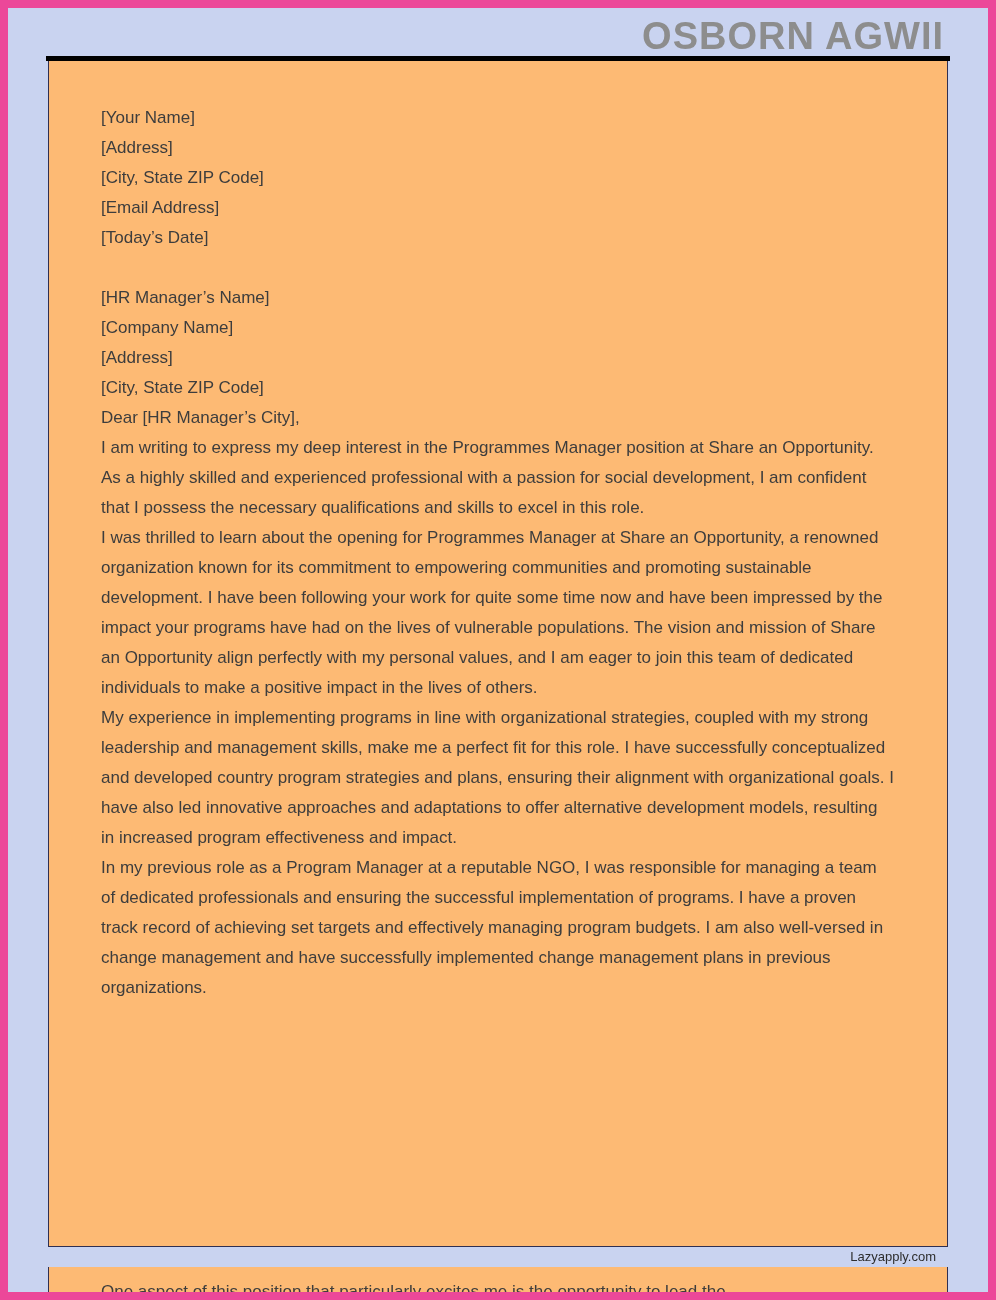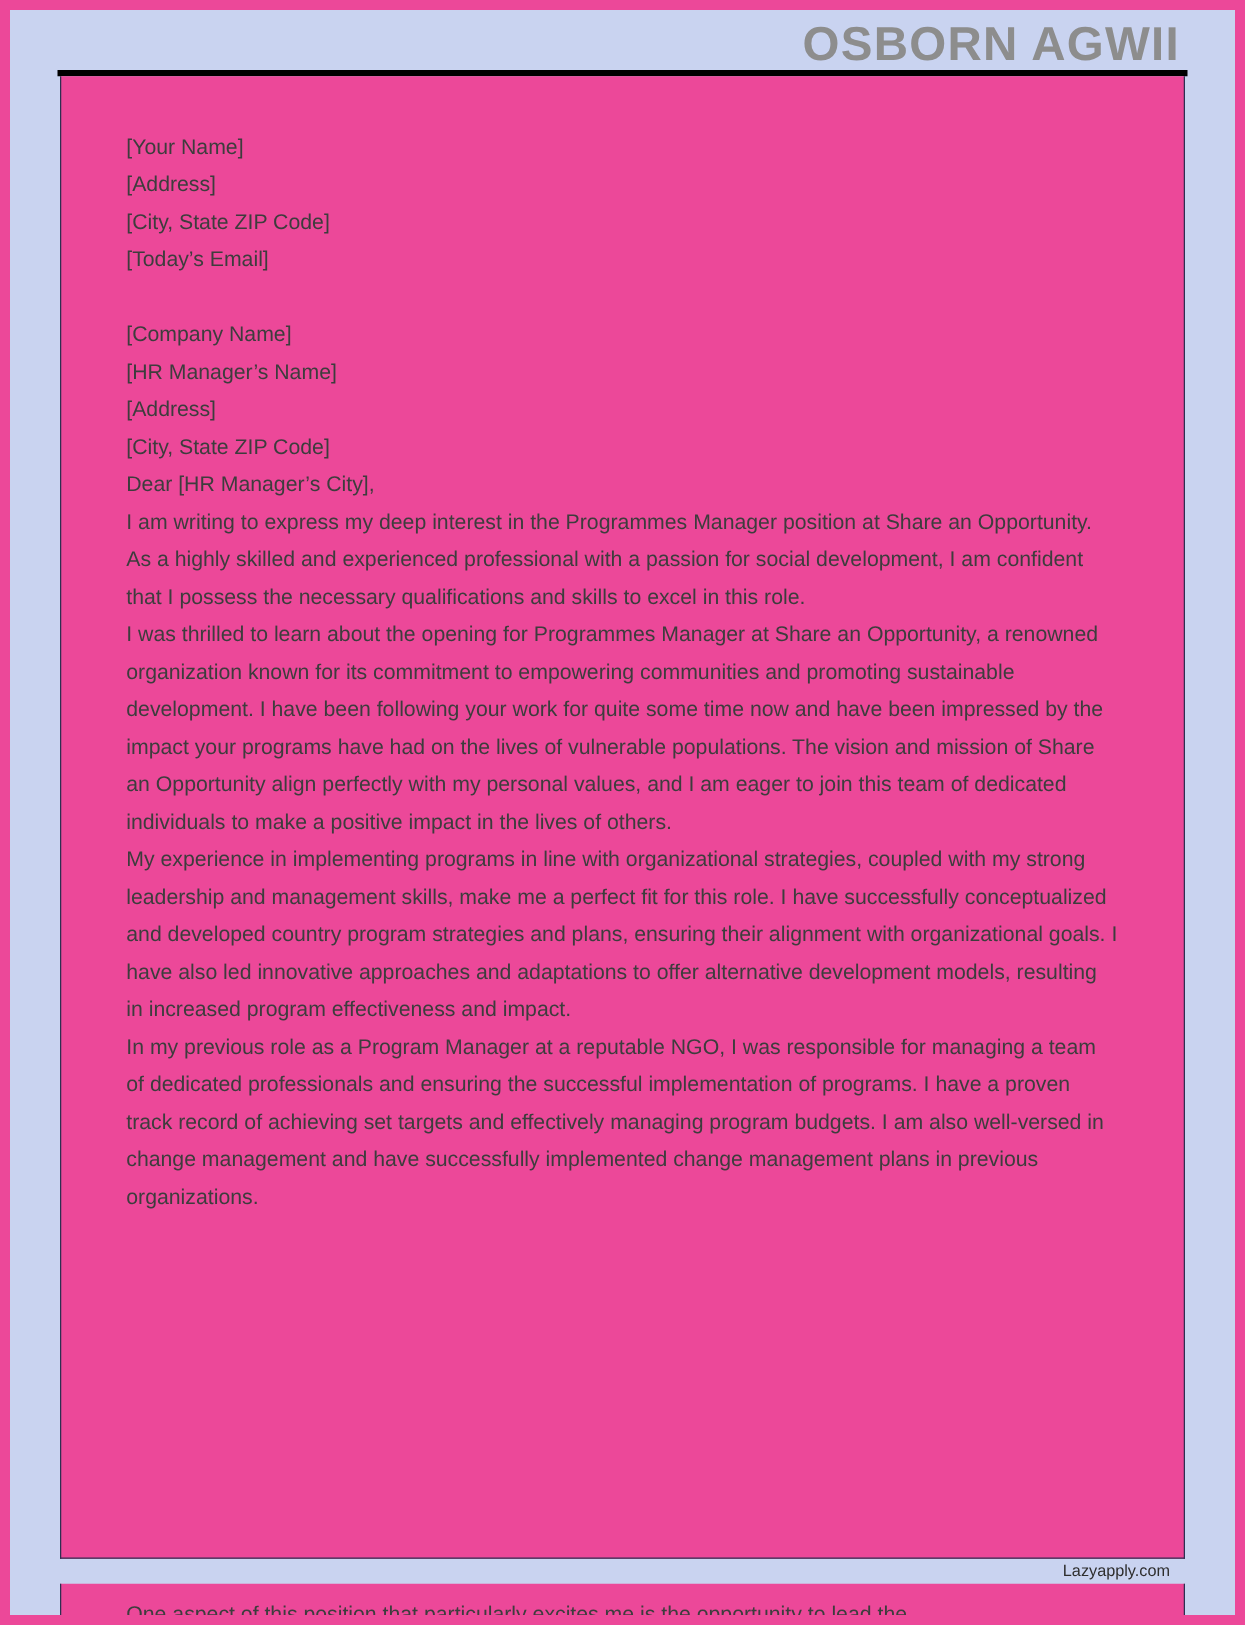--- a/index.html
+++ b/index.html
@@ -36,21 +36,21 @@
     letter-spacing: 1px;
     color: #8d8d8d;
   }
   .rule {
     height: 5px;
     background: #000;
     margin: 0 38px;
   }
   .page {
     margin: 0 40px;
-    background: #ec4899;
+    background: #fdba74;
     border: 1px solid #2f2f52;
     border-top: none;
   }
   .page-1 {
     height: 1186px;
     padding: 42px 52px 0 52px;
     overflow: hidden;
   }
   .letter {
     font-size: 17px;
@@ -98,26 +98,27 @@
 
   <div class="rule"></div>
 
   <section class="page page-1">
     <div class="letter">
 
       <div class="address-block sender">
         <p>[Your Name]</p>
         <p>[Address]</p>
         <p>[City, State ZIP Code]</p>
-        <p>[Today’s Email]</p>
+        <p>[Email Address]</p>
+        <p>[Today’s Date]</p>
       </div>
 
       <div class="address-block recipient">
+        <p>[HR Manager’s Name]</p>
         <p>[Company Name]</p>
-        <p>[HR Manager’s Name]</p>
         <p>[Address]</p>
         <p>[City, State ZIP Code]</p>
       </div>
 
       <p class="salutation">Dear [HR Manager’s City],</p>
 
       <p class="para">I am writing to express my deep interest in the Programmes Manager position at Share an Opportunity. As a highly skilled and experienced professional with a passion for social development, I am confident that I possess the necessary qualifications and skills to excel in this role.</p>
       <p class="para">I was thrilled to learn about the opening for Programmes Manager at Share an Opportunity, a renowned organization known for its commitment to empowering communities and promoting sustainable development. I have been following your work for quite some time now and have been impressed by the impact your programs have had on the lives of vulnerable populations. The vision and mission of Share an Opportunity align perfectly with my personal values, and I am eager to join this team of dedicated individuals to make a positive impact in the lives of others.</p>
       <p class="para">My experience in implementing programs in line with organizational strategies, coupled with my strong leadership and management skills, make me a perfect fit for this role. I have successfully conceptualized and developed country program strategies and plans, ensuring their alignment with organizational goals. I have also led innovative approaches and adaptations to offer alternative development models, resulting in increased program effectiveness and impact.</p>
       <p class="para">In my previous role as a Program Manager at a reputable NGO, I was responsible for managing a team of dedicated professionals and ensuring the successful implementation of programs. I have a proven track record of achieving set targets and effectively managing program budgets. I am also well-versed in change management and have successfully implemented change management plans in previous organizations.</p>

